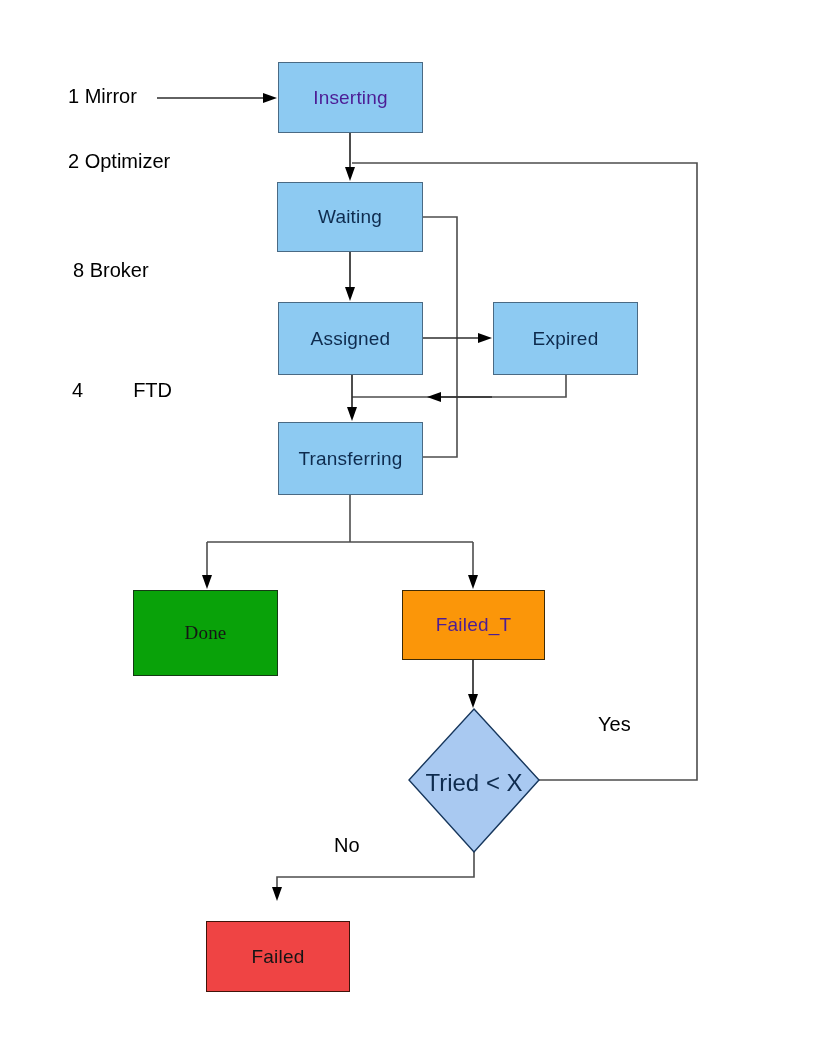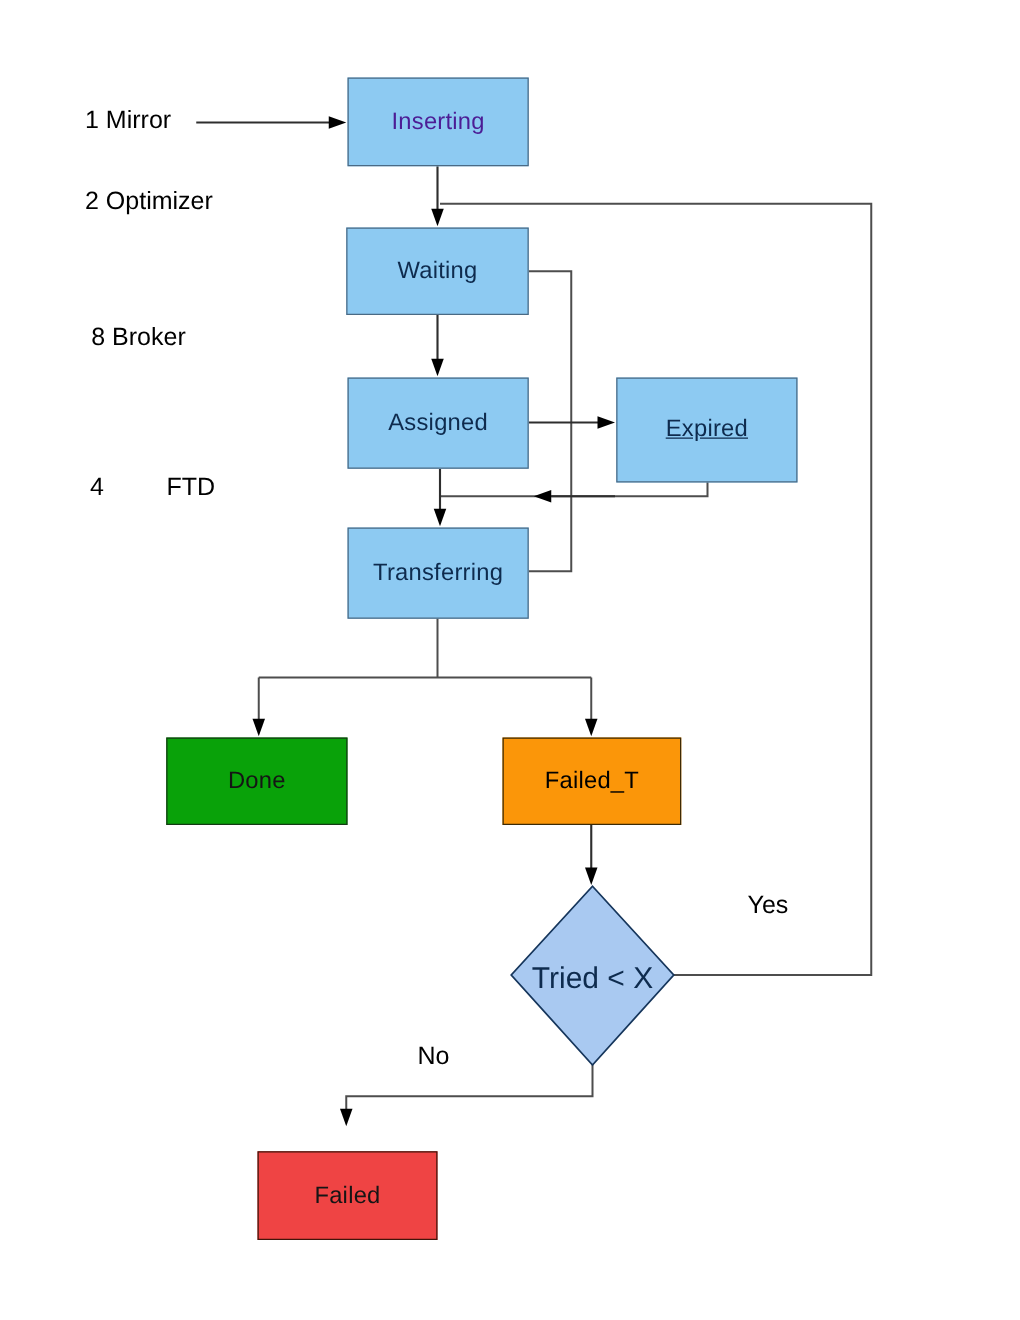--- a/index.html
+++ b/index.html
@@ -21,23 +21,23 @@
     justify-content: center;
     font-size: 19px;
     border: 1.5px solid #4a6a84;
     letter-spacing: 0.2px;
   }
   .node.dark-border { border-width: 1.2px; }
 
   #node-inserting    { left: 278px; top: 62px;  width: 145px; height: 71px; }
   #node-waiting      { left: 277px; top: 182px; width: 146px; height: 70px; }
   #node-assigned     { left: 278px; top: 302px; width: 145px; height: 73px; }
-  #node-expired      { left: 493px; top: 302px; width: 145px; height: 84px; text-decoration: underline; }
+  #node-expired      { left: 493px; top: 302px; width: 145px; height: 73px; }
   #node-transferring { left: 278px; top: 422px; width: 145px; height: 73px; }
-  #node-done         { left: 133px; top: 590px; width: 145px; height: 70px; }
+  #node-done         { left: 133px; top: 590px; width: 145px; height: 86px; font-family: Liberation Serif, serif; }
   #node-failed-t     { left: 402px; top: 590px; width: 143px; height: 70px; }
   #node-failed       { left: 206px; top: 902px; width: 144px; height: 71px; }
 
   .diamond-label {
     position: absolute;
     left: 404px; top: 769px; width: 140px;
     text-align: center;
     font-size: 24px;
   }
 
@@ -104,21 +104,21 @@
   <div class="node" id="node-assigned" style="background: rgb(141, 202, 242); border-color: rgb(74, 106, 132); color: rgb(14, 43, 78);">Assigned</div>
 
   <div class="node" id="node-waiting" style="background: rgb(141, 202, 242); border-color: rgb(74, 106, 132); color: rgb(14, 43, 78);">Waiting</div>
 
   <div class="node" id="node-expired" style="background: rgb(141, 202, 242); border-color: rgb(74, 106, 132); color: rgb(14, 43, 78);">Expired</div>
 
   <div class="node" id="node-transferring" style="background: rgb(141, 202, 242); border-color: rgb(74, 106, 132); color: rgb(14, 43, 78);">Transferring</div>
 
   <div class="node dark-border" id="node-done" style="background: rgb(9, 162, 9); border-color: rgb(20, 58, 20); color: rgb(21, 21, 21);">Done</div>
 
-  <div class="node dark-border" id="node-failed-t" style="background: rgb(251, 150, 9); border-color: rgb(61, 42, 5); color: #000000;">Failed_T</div>
+  <div class="node dark-border" id="node-failed-t" style="background: rgb(251, 150, 9); border-color: rgb(61, 42, 5); color: #4c1d95;">Failed_T</div>
 
   <div class="node dark-border" id="node-failed" style="background: #ef4444; border-color: rgb(64, 20, 10); color: rgb(21, 21, 21); margin-top: 19px;">Failed</div>
 
   <div class="diamond-label" style="color: rgb(14, 43, 78);">Tried &lt; X</div>
 
   <div class="flabel" id="lbl-1">1 Mirror</div>
   <div class="flabel" id="lbl-2">2 Optimizer</div>
   <div class="flabel" id="lbl-3">8 Broker</div>
   <div class="flabel" id="lbl-4">4         FTD</div>
 

